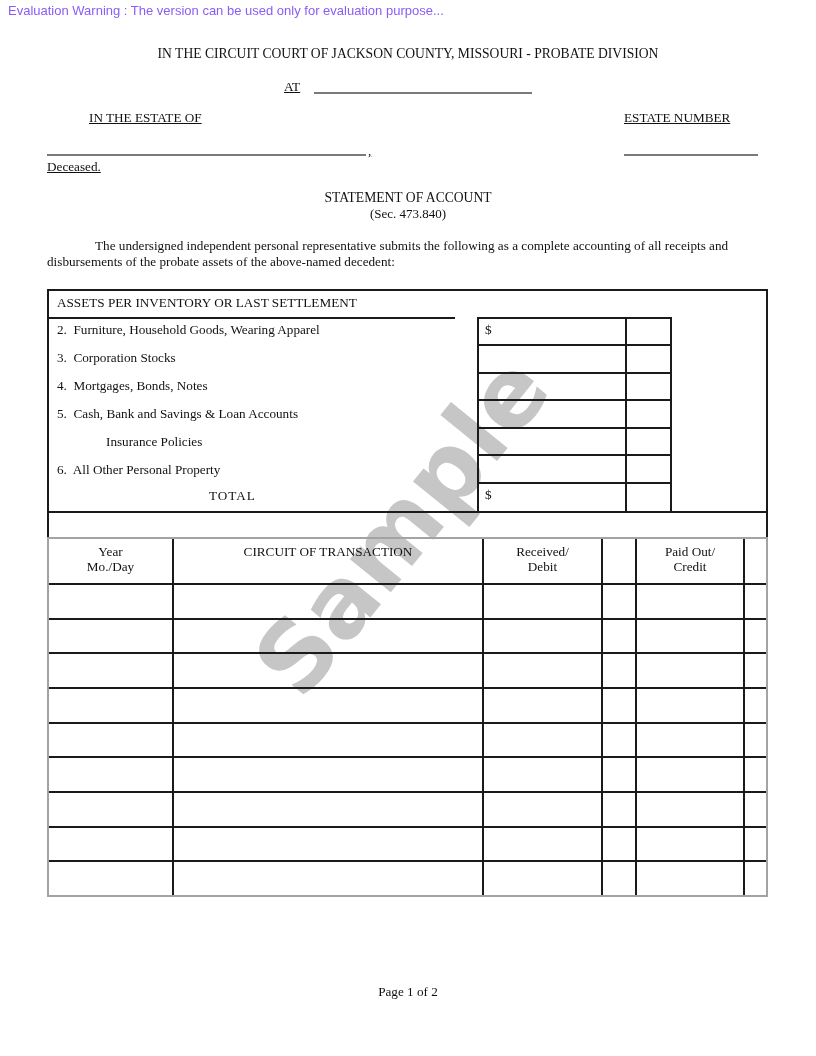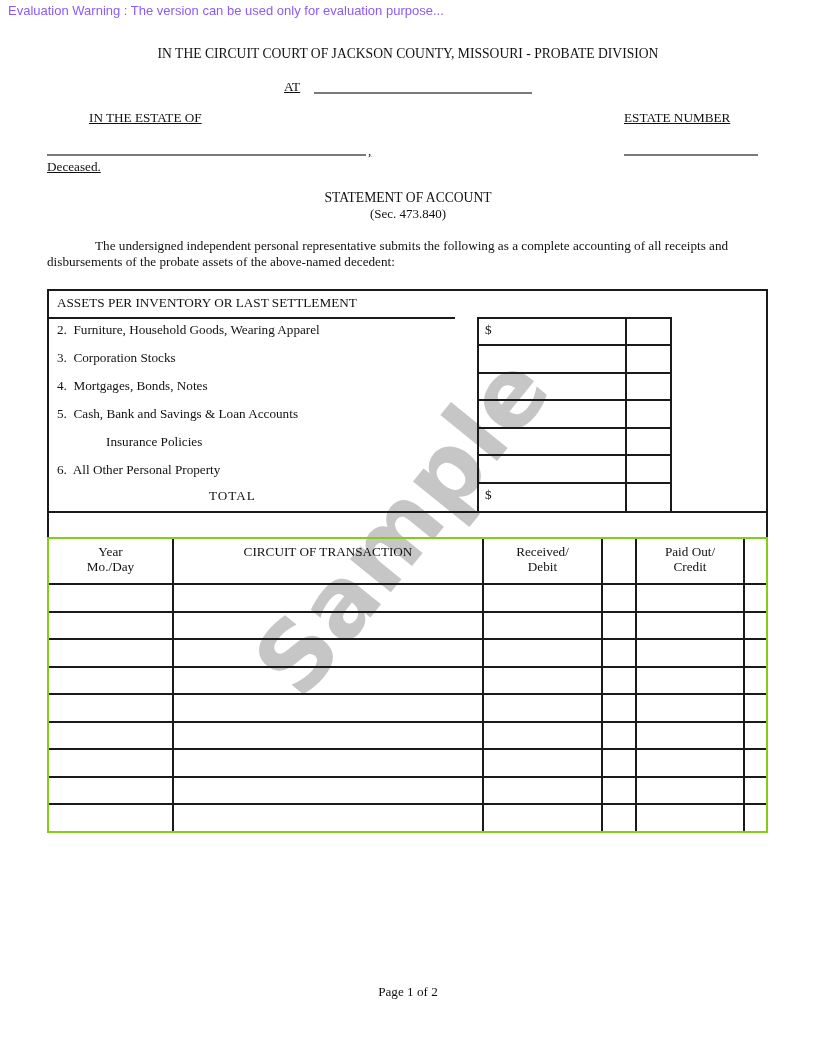--- a/index.html
+++ b/index.html
@@ -51,22 +51,22 @@
   .acell { border-bottom:2px solid #1a1a1a; font-size:13.2px; padding:3px 0 0 6px; }
   .acents { border-left:2px solid #1a1a1a; border-bottom:2px solid #1a1a1a; }
   .amount-grid > .no-bottom { border-bottom:none; }
   
   .band {
     position:absolute; left:47px; top:513px; width:721px; height:24px;
     border-left:2px solid #1a1a1a; border-right:2px solid #1a1a1a;
   }
   
   .txn-table {
-    position:absolute; left:47px; top:537px; width:721px; height:296px;
-    border:2px solid #84cc16; display:flex; flex-direction:column;justify-content:center;
+    position:absolute; left:47px; top:537px; width:721px; height:360px;
+    border:2px solid #a3a3a3; display:flex; flex-direction:column;justify-content:center;
   }
   .txn-header { display:flex; height:44px; }
   .txn-row { display:flex; flex:1; border-top:2px solid #1a1a1a; }
   .tcell { height:100%; }
   .txn-row .tcell { height:auto; }
   .hcell {
     display:flex; flex-direction:column; align-items:center;
     padding-top:5px; font-size:13.2px; line-height:15px; text-align:center;
   }
   .tc1 { width:123px; }

